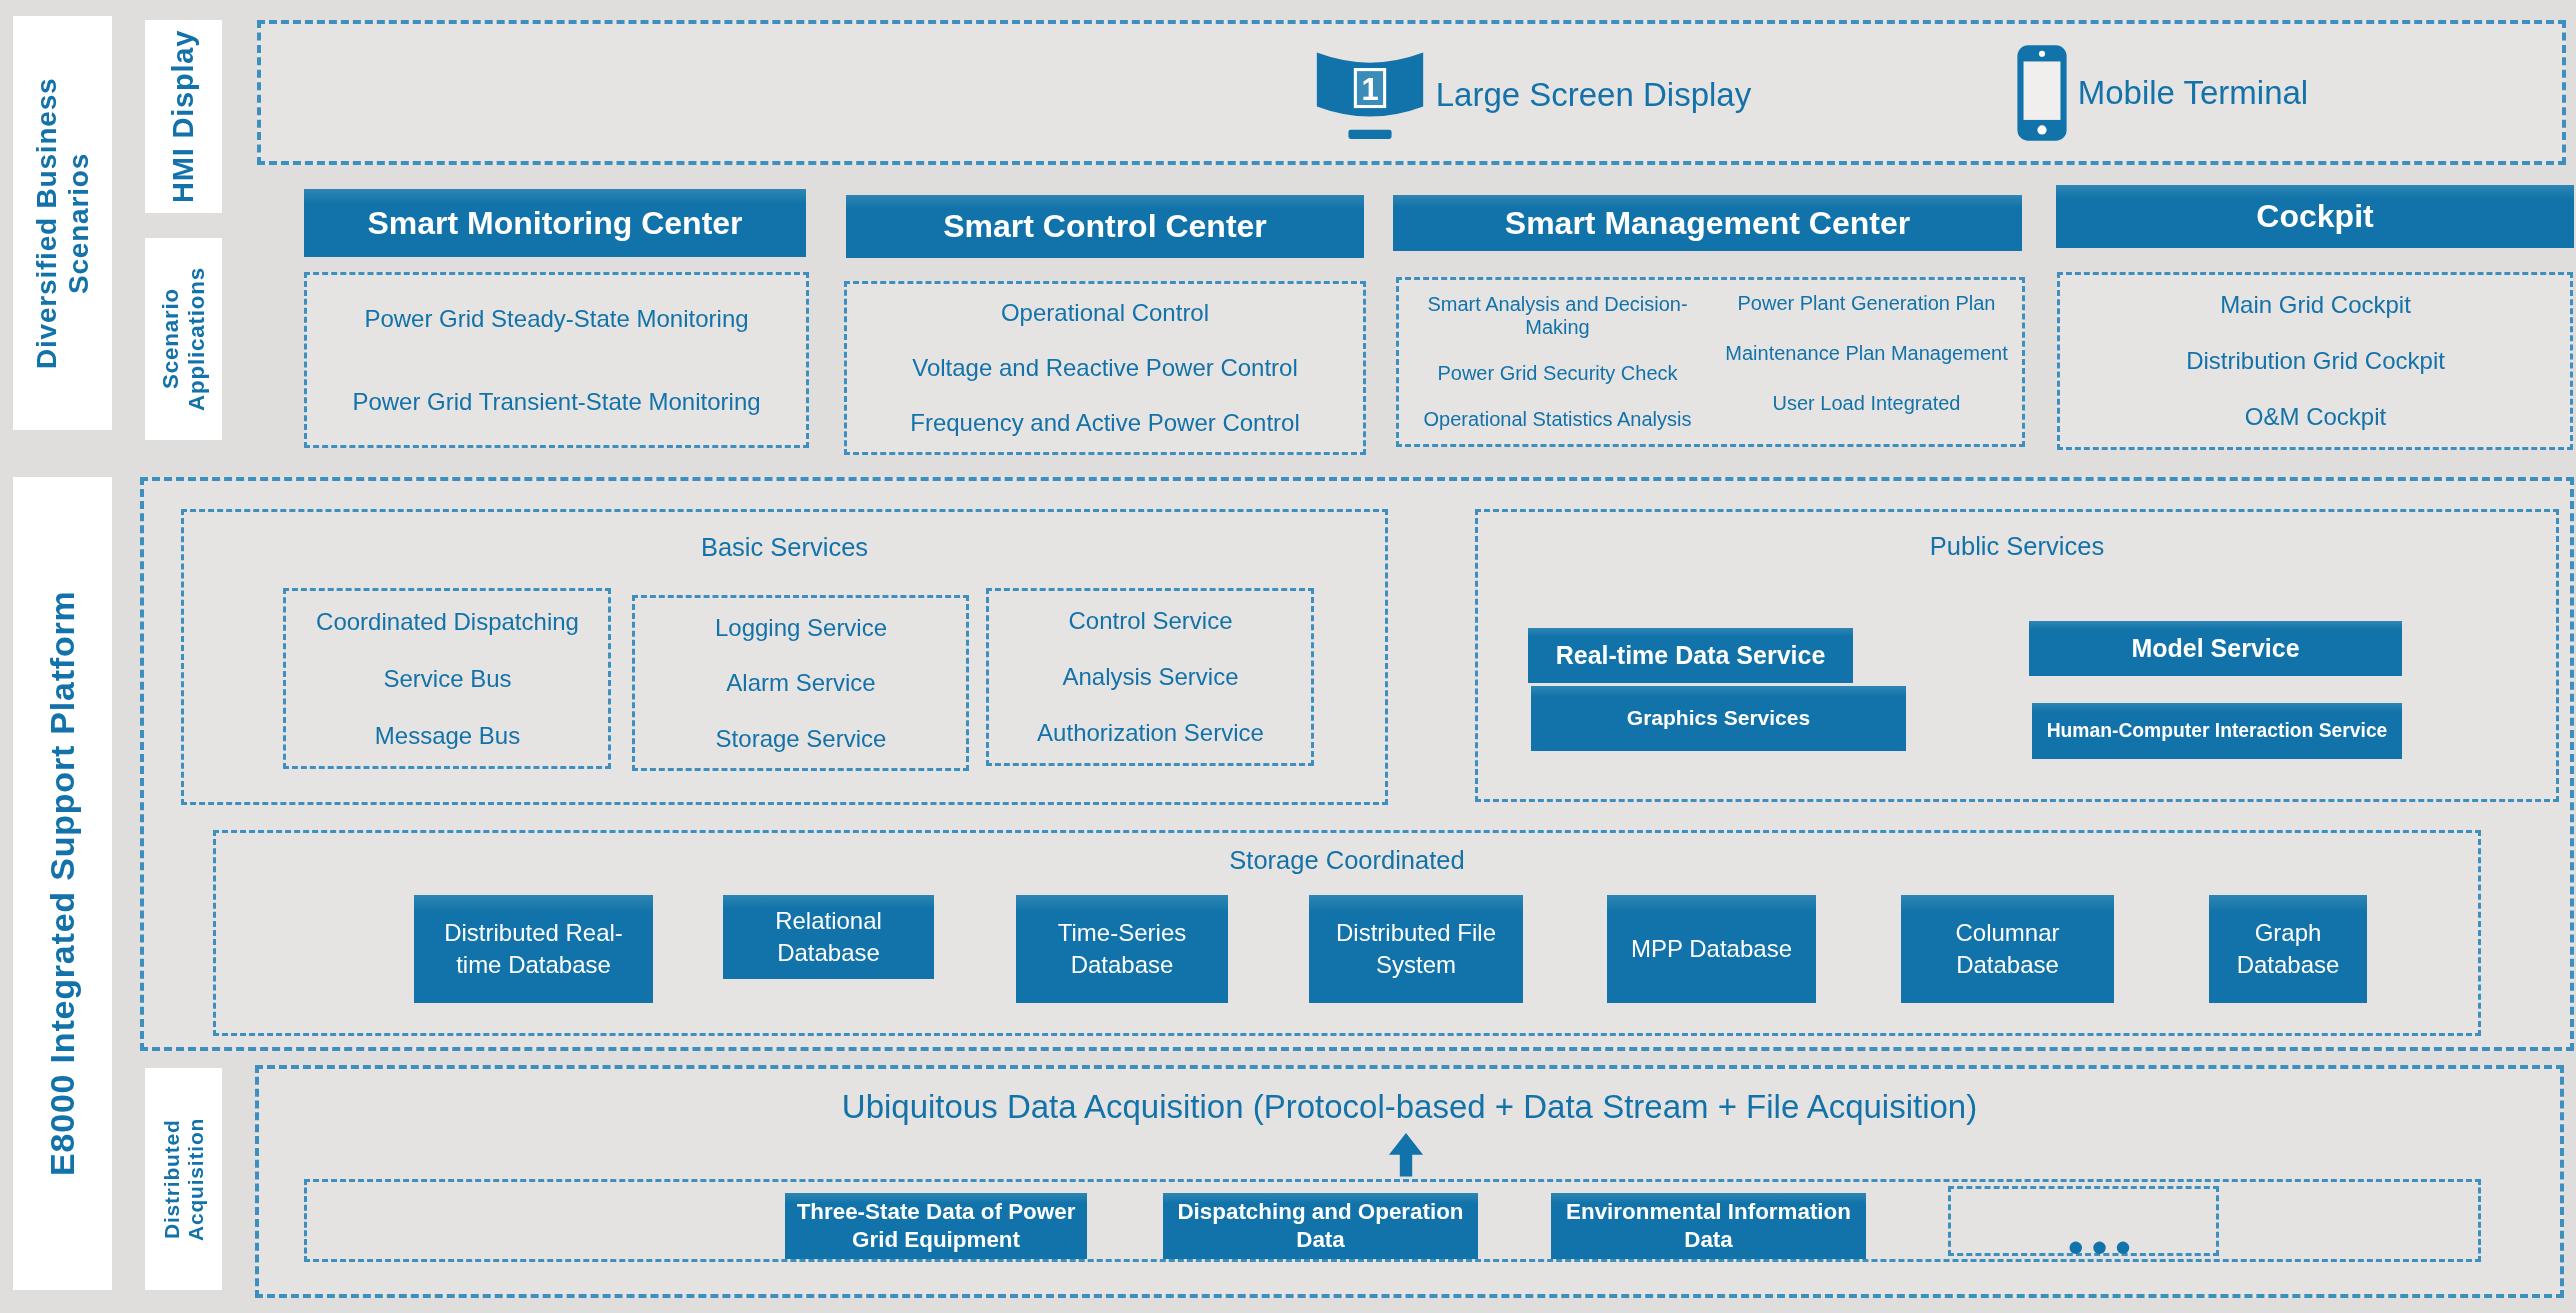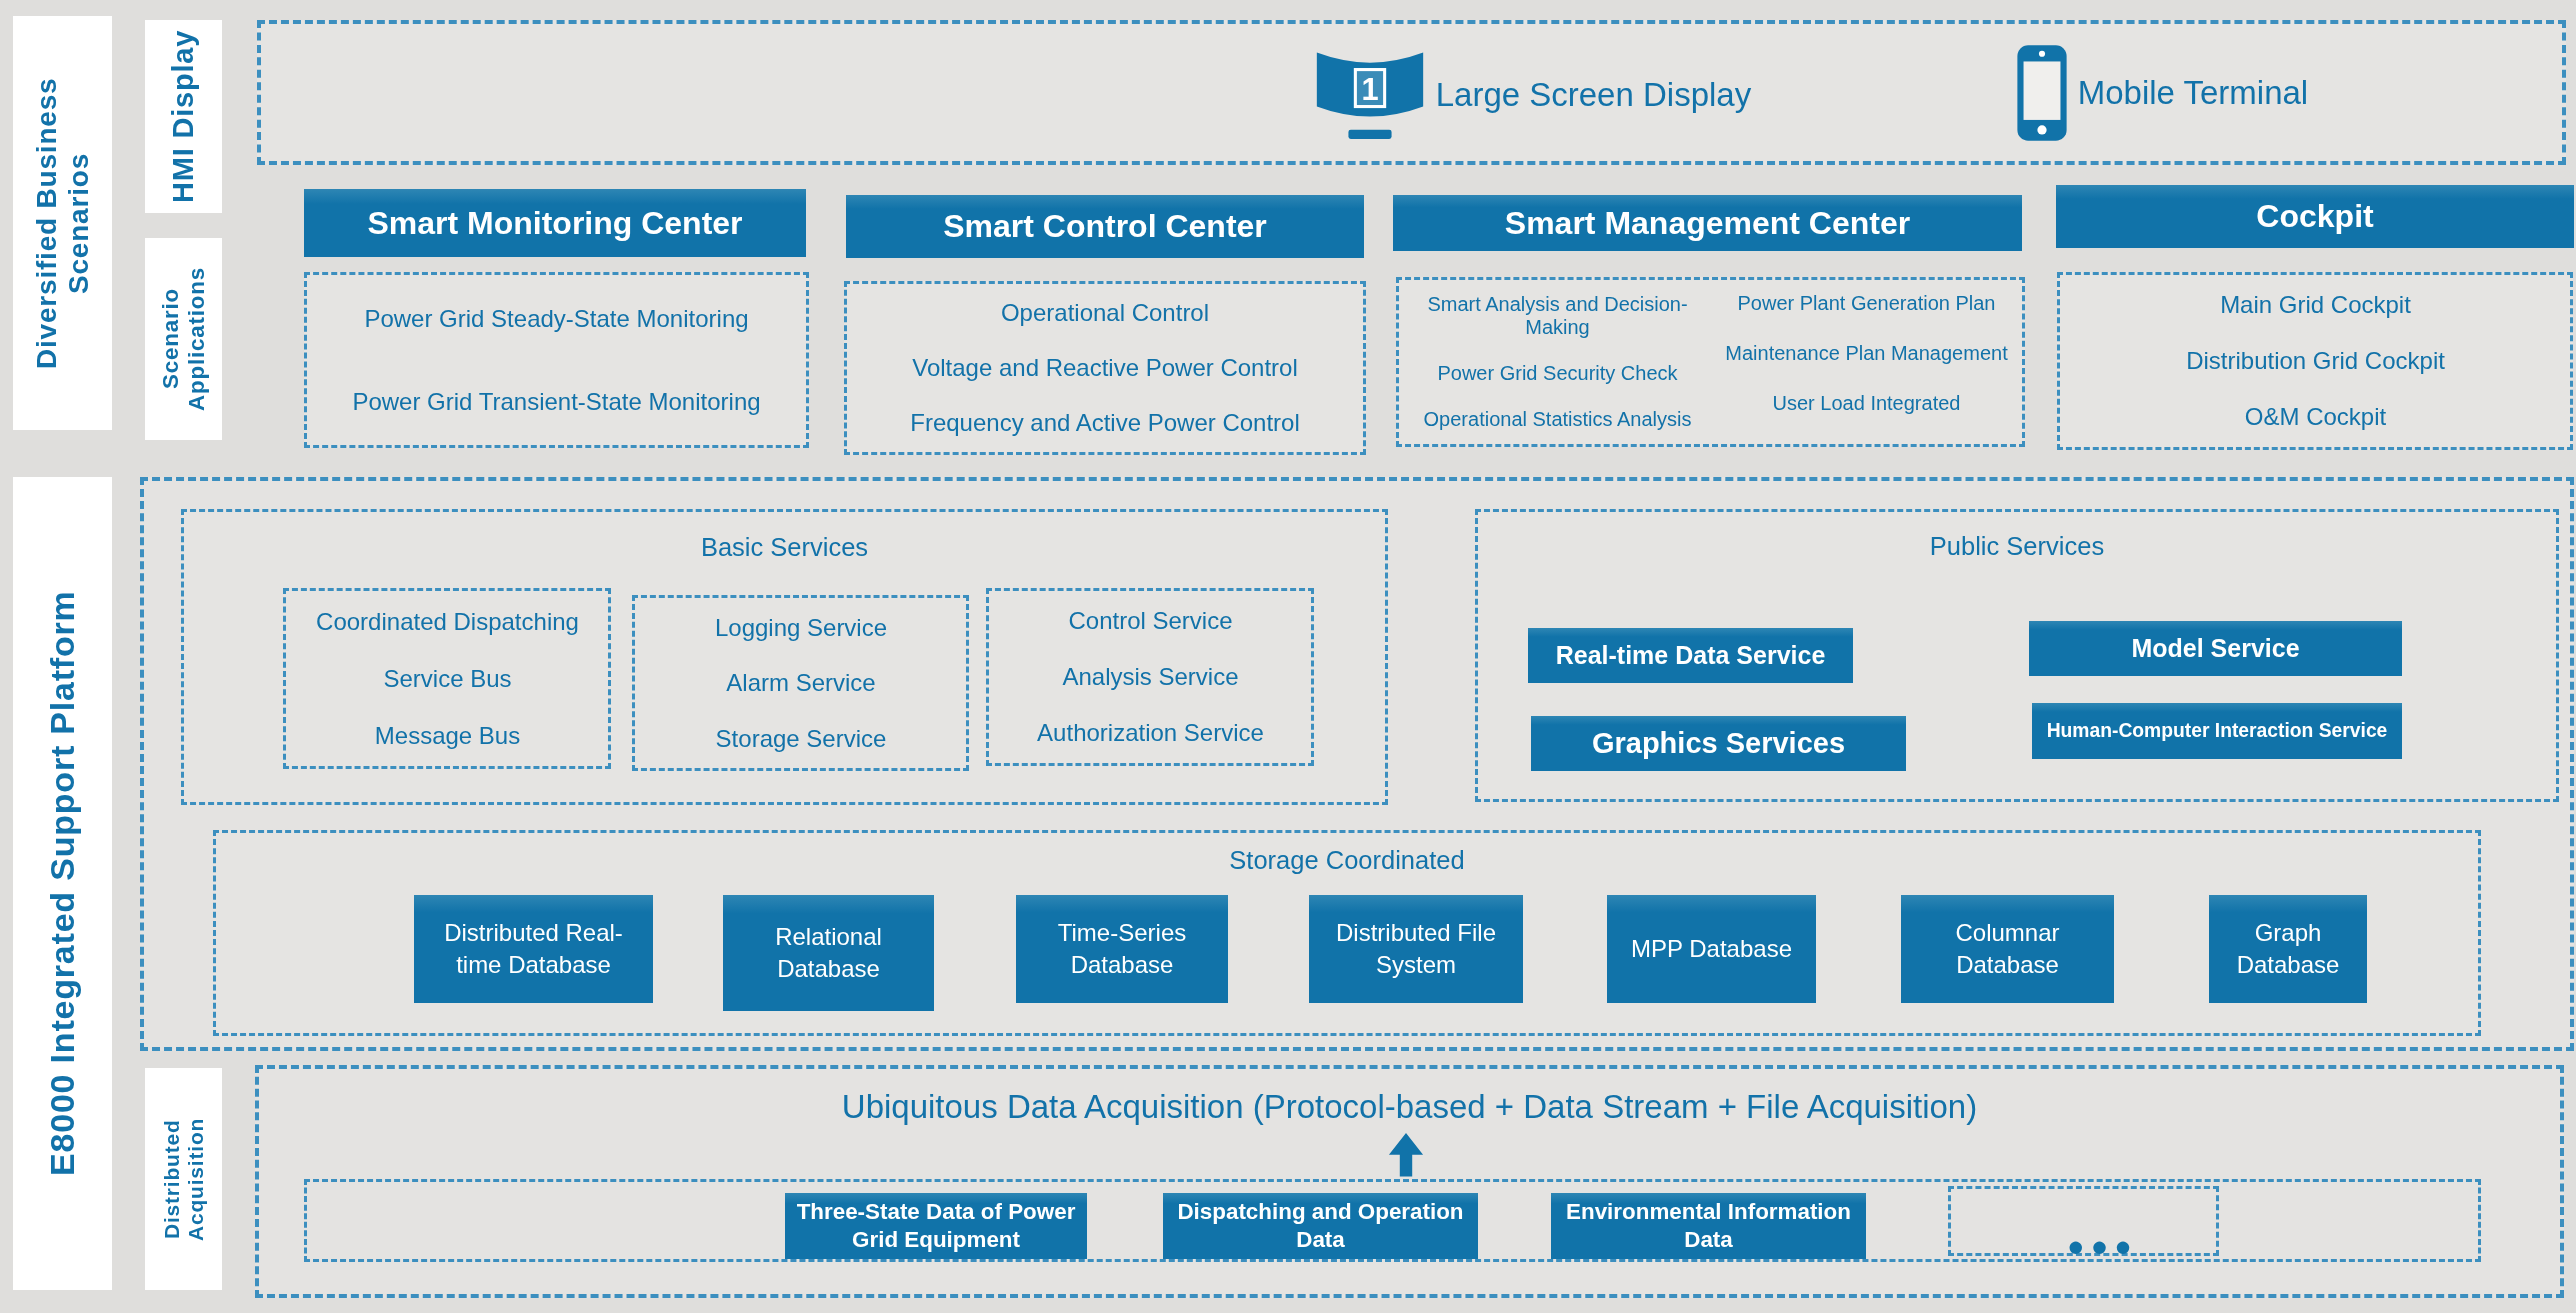--- a/index.html
+++ b/index.html
@@ -134,28 +134,28 @@
     <span>Control Service</span>
     <span>Analysis Service</span>
     <span>Authorization Service</span>
   </div>
 
   <div class="dash dash5" style="left:1475px;top:509px;width:1084px;height:293px;"></div>
   <div class="title" style="left:1475px;top:532px;width:1084px;font-size:25.5px;">Public Services</div>
 
   <div class="btn" style="left:1528px;top:628px;width:325px;height:55px;font-size:25px;font-weight:700;">Real-time Data Service</div>
   <div class="btn" style="left:2029px;top:621px;width:373px;height:55px;font-size:25px;font-weight:700;">Model Service</div>
-  <div class="btn" style="left:1531px;top:716px;width:375px;height:55px;font-size:29px;font-weight:700;">Graphics Services</div>
+  <div class="btn" style="left:1531px;top:686px;width:375px;height:65px;font-size:21px;font-weight:700;">Graphics Services</div>
   <div class="btn" style="left:2032px;top:703px;width:370px;height:56px;font-size:19.3px;font-weight:700;">Human-Computer Interaction Service</div>
 
   <div class="dash dash5" style="left:213px;top:830px;width:2268px;height:206px;"></div>
   <div class="title" style="left:213px;top:846px;width:2268px;font-size:25.5px;">Storage Coordinated</div>
 
   <div class="btn" style="left:414px;top:895px;width:239px;height:108px;font-size:24px;">Distributed Real-time Database</div>
-  <div class="btn" style="left:723px;top:895px;width:211px;height:116px;font-size:24px;">Relational Database</div>
+  <div class="btn" style="left:723px;top:895px;width:211px;height:84px;font-size:24px;">Relational Database</div>
   <div class="btn" style="left:1016px;top:895px;width:212px;height:108px;font-size:24px;">Time-Series Database</div>
   <div class="btn" style="left:1309px;top:895px;width:214px;height:108px;font-size:24px;">Distributed File System</div>
   <div class="btn" style="left:1607px;top:895px;width:209px;height:108px;font-size:24px;">MPP Database</div>
   <div class="btn" style="left:1901px;top:895px;width:213px;height:108px;font-size:24px;">Columnar Database</div>
   <div class="btn" style="left:2209px;top:895px;width:158px;height:108px;font-size:24px;">Graph Database</div>
 
   <div class="dash" style="left:255px;top:1065px;width:2309px;height:233px;background:#e4e3e1;"></div>
 
   <div class="title" style="left:255px;top:1088px;width:2309px;font-size:33px;">Ubiquitous Data Acquisition (Protocol-based + Data Stream + File Acquisition)</div>
 

